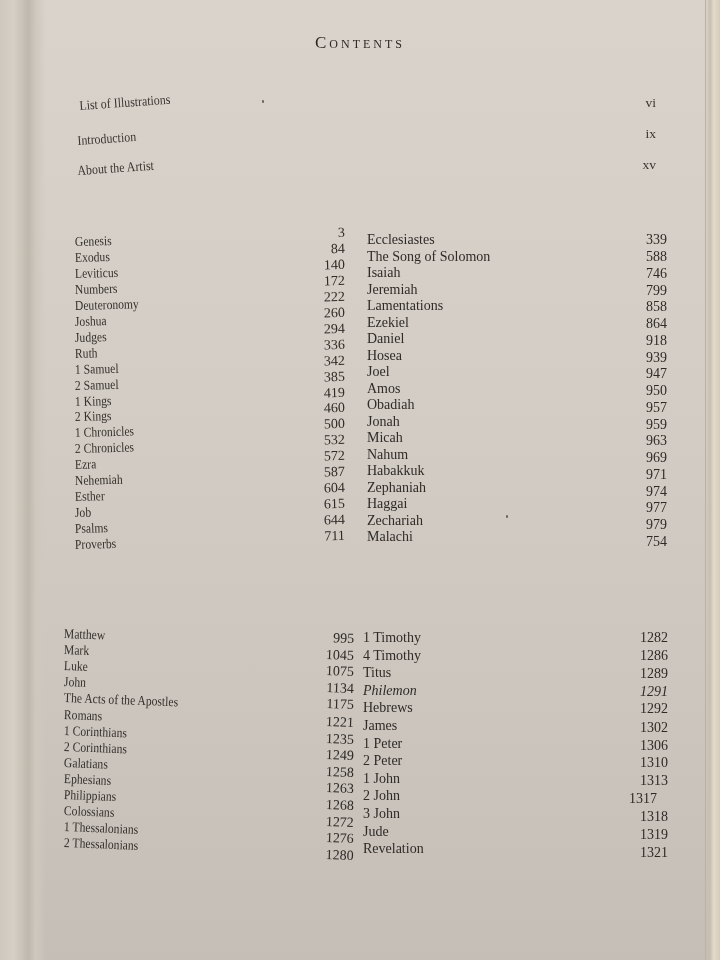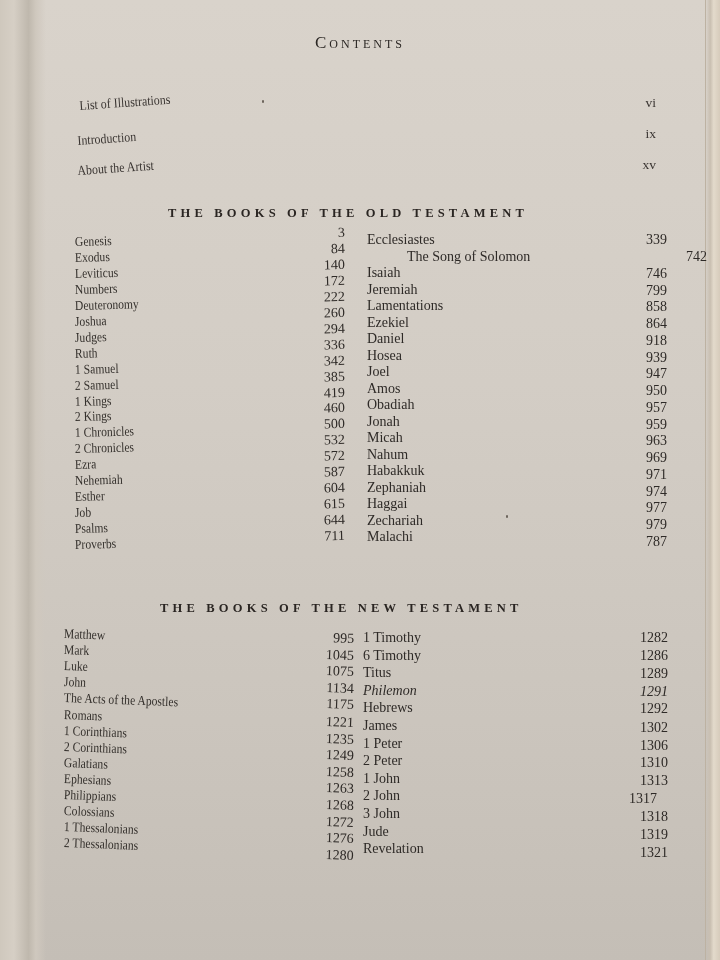--- a/index.html
+++ b/index.html
@@ -121,21 +121,20 @@
     <div class="front-item" style="left:72px; top:98px;">List of Illustrations</div>
     <div class="front-page" style="left:608px; top:95px;">vi</div>
 
     <div class="front-item" style="left:70px; top:133px;">Introduction</div>
     <div class="front-page" style="left:608px; top:126px;">ix</div>
 
     <div class="front-item" style="left:70px; top:163px;">About the Artist</div>
     <div class="front-page" style="left:608px; top:157px;">xv</div>
   </div>
 
-  <div class="section-heading" style="left:160px; top:206px;">THE BOOKS OF THE OLD TESTAMENT</div>
 
   <div class="col left-col" id="ot-left" style="left:67px; top:234px;">
       <div class="row" style="top: 0px; width: 270px; transform: rotate(-1.5deg); transform-origin: left center;">
         <span class="name">Genesis</span>
         <span class="num" style="left: 220px; top: -2px;">3</span>
       </div>
       <div class="row" style="top: 16px; width: 270px; transform: rotate(-1.5deg); transform-origin: left center;">
         <span class="name">Exodus</span>
         <span class="num" style="left: 220px; top: -2px;">84</span>
       </div>
@@ -210,23 +209,23 @@
       <div class="row" style="top: 303px; width: 270px; transform: rotate(-1.5deg); transform-origin: left center;">
         <span class="name">Proverbs</span>
         <span class="num" style="left: 220px; top: -2px;">711</span>
       </div>
     </div>
   <div class="col right-col" id="ot-right" style="left:359px; top:232px;">
       <div class="row" style="top: 0px; width: 300px;">
         <span class="name">Ecclesiastes</span>
         <span class="num" style="left: 250px; top: 0px;">339</span>
       </div>
-      <div class="row" style="top: 17px; width: 300px; margin-left: 40px;">
+      <div class="row" style="top: 17px; width: 300px;">
         <span class="name">The Song of Solomon</span>
-        <span class="num" style="left: 250px; top: 0px;">742</span>
+        <span class="num" style="left: 250px; top: 0px;">588</span>
       </div>
       <div class="row" style="top: 33px; width: 300px;">
         <span class="name">Isaiah</span>
         <span class="num" style="left: 250px; top: 1px;">746</span>
       </div>
       <div class="row" style="top: 50px; width: 300px;">
         <span class="name">Jeremiah</span>
         <span class="num" style="left: 250px; top: 1px;">799</span>
       </div>
       <div class="row" style="top: 66px; width: 300px;">
@@ -280,25 +279,24 @@
       <div class="row" style="top: 264px; width: 300px;">
         <span class="name">Haggai</span>
         <span class="num" style="left: 250px; top: 4px;">977</span>
       </div>
       <div class="row" style="top: 281px; width: 300px;">
         <span class="name">Zechariah</span>
         <span class="num" style="left: 250px; top: 4px;">979</span>
       </div>
       <div class="row" style="top: 297px; width: 300px;">
         <span class="name">Malachi</span>
-        <span class="num" style="left: 250px; top: 5px;">787</span>
+        <span class="num" style="left: 250px; top: 5px;">754</span>
       </div>
     </div>
 
-  <div class="section-heading" style="left:152px; top:601px;">THE BOOKS OF THE NEW TESTAMENT</div>
 
   <div class="col left-col" id="nt-left" style="left:56px; top:626px;">
       <div class="row" style="top: 0px; width: 290px; transform: rotate(2.2deg); transform-origin: left center;">
         <span class="name">Matthew</span>
         <span class="num" style="left: 240px; top: -6px;">995</span>
       </div>
       <div class="row" style="top: 16px; width: 290px; transform: rotate(2.2deg); transform-origin: left center;">
         <span class="name">Mark</span>
         <span class="num" style="left: 240px; top: -5px;">1045</span>
       </div>
@@ -350,21 +348,21 @@
         <span class="name">2 Thessalonians</span>
         <span class="num" style="left: 240px; top: 2px;">1280</span>
       </div>
     </div>
   <div class="col right-col" id="nt-right" style="left:355px; top:630px;">
       <div class="row" style="top: 0px; width: 305px;">
         <span class="name">1 Timothy</span>
         <span class="num" style="left: 255px; top: 0px;">1282</span>
       </div>
       <div class="row" style="top: 18px; width: 305px;">
-        <span class="name">6 Timothy</span>
+        <span class="name">4 Timothy</span>
         <span class="num" style="left: 255px; top: 0px;">1286</span>
       </div>
       <div class="row" style="top: 35px; width: 305px;">
         <span class="name">Titus</span>
         <span class="num" style="left: 255px; top: 1px;">1289</span>
       </div>
       <div class="row" style="top: 53px; width: 305px; font-style: italic;">
         <span class="name">Philemon</span>
         <span class="num" style="left: 255px; top: 1px;">1291</span>
       </div>

